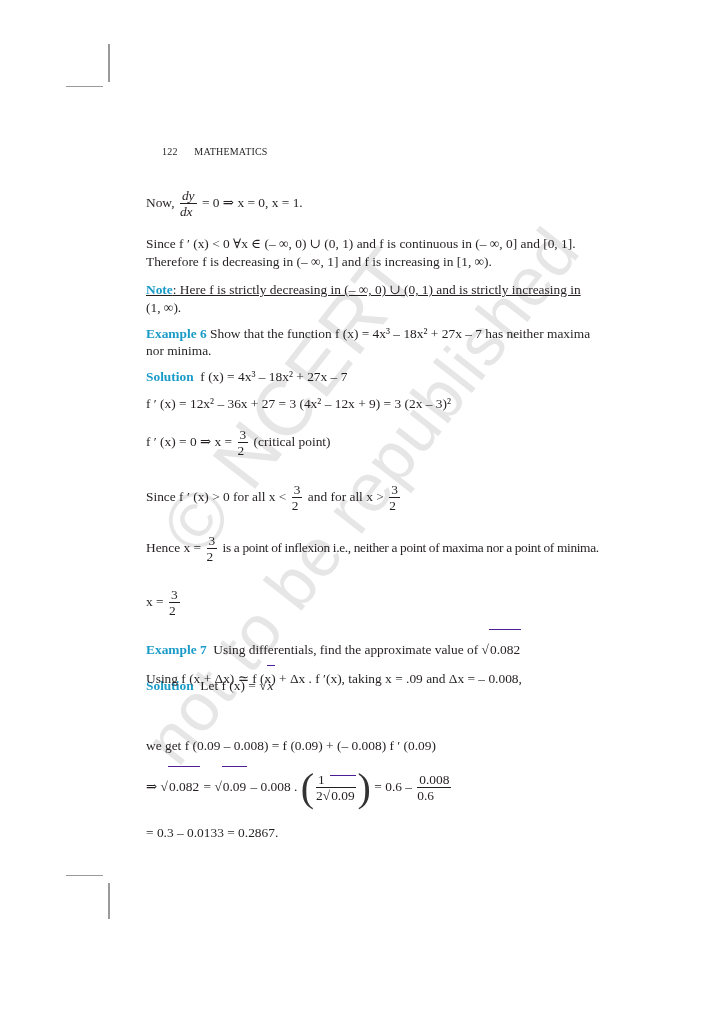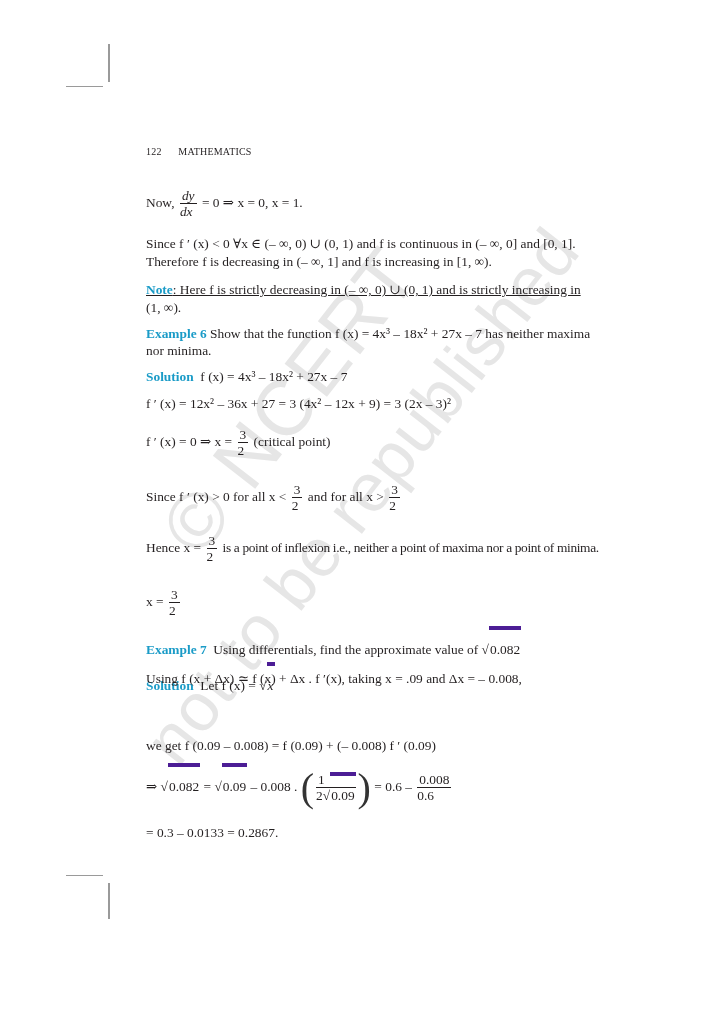--- a/index.html
+++ b/index.html
@@ -6,27 +6,27 @@
   body { width:724px; height:1024px; position:relative; overflow:hidden;
          font-family:"Liberation Serif", "DejaVu Serif", serif; color:#231f20; }
   .crop { position:absolute; background:#9a9a9a; }
   .watermark { position:absolute; color:#e6e6e6; font-family:"Liberation Sans","DejaVu Sans",sans-serif;
                transform-origin:left bottom; white-space:nowrap; pointer-events:none; z-index:0; }
   .wm1 { left:215px; top:480px; font-size:78px; transform:rotate(-52deg); letter-spacing:2px; }
   .wm2 { left:190px; top:700px; font-size:68px; transform:rotate(-52deg); letter-spacing:1px; }
   .page { position:absolute; left:146px; top:0; width:454px; z-index:1; font-size:13.4px; line-height:18px; }
   .line { position:absolute; left:0; white-space:nowrap; }
   .header { font-size:10px; letter-spacing:0.2px; }
-  .header .num { margin-right:14px; }
+  .header .num { margin-right:14px;margin-left:16px; }
   .accent { color:#1a9bc7; font-weight:bold; }
   .frac { display:inline-block; vertical-align:middle; text-align:left; margin:0 2px; }
   .frac span { display:block; line-height:15px; }
   .frac .num-f { border-bottom:1px solid #231f20; padding:0 2px; }
   .sqrt { display:inline-block; }
-  .sqrt .rad { border-top:4px solid #4c1d95; padding:12px 1px; }
+  .sqrt .rad { border-top:1px solid #4c1d95; padding:12px 1px; }
   .big-paren { font-size:40px; font-weight:100; vertical-align:middle; line-height:0; color:#333; }
 </style>
 </head>
 <body>
 
 <div class="crop" style="left:66px;top:86px;width:37px;height:1px;"></div>
 <div class="crop" style="left:108px;top:44px;width:2px;height:38px;"></div>
 <div class="crop" style="left:66px;top:875px;width:37px;height:1px;"></div>
 <div class="crop" style="left:108px;top:883px;width:2px;height:36px;"></div>
 

